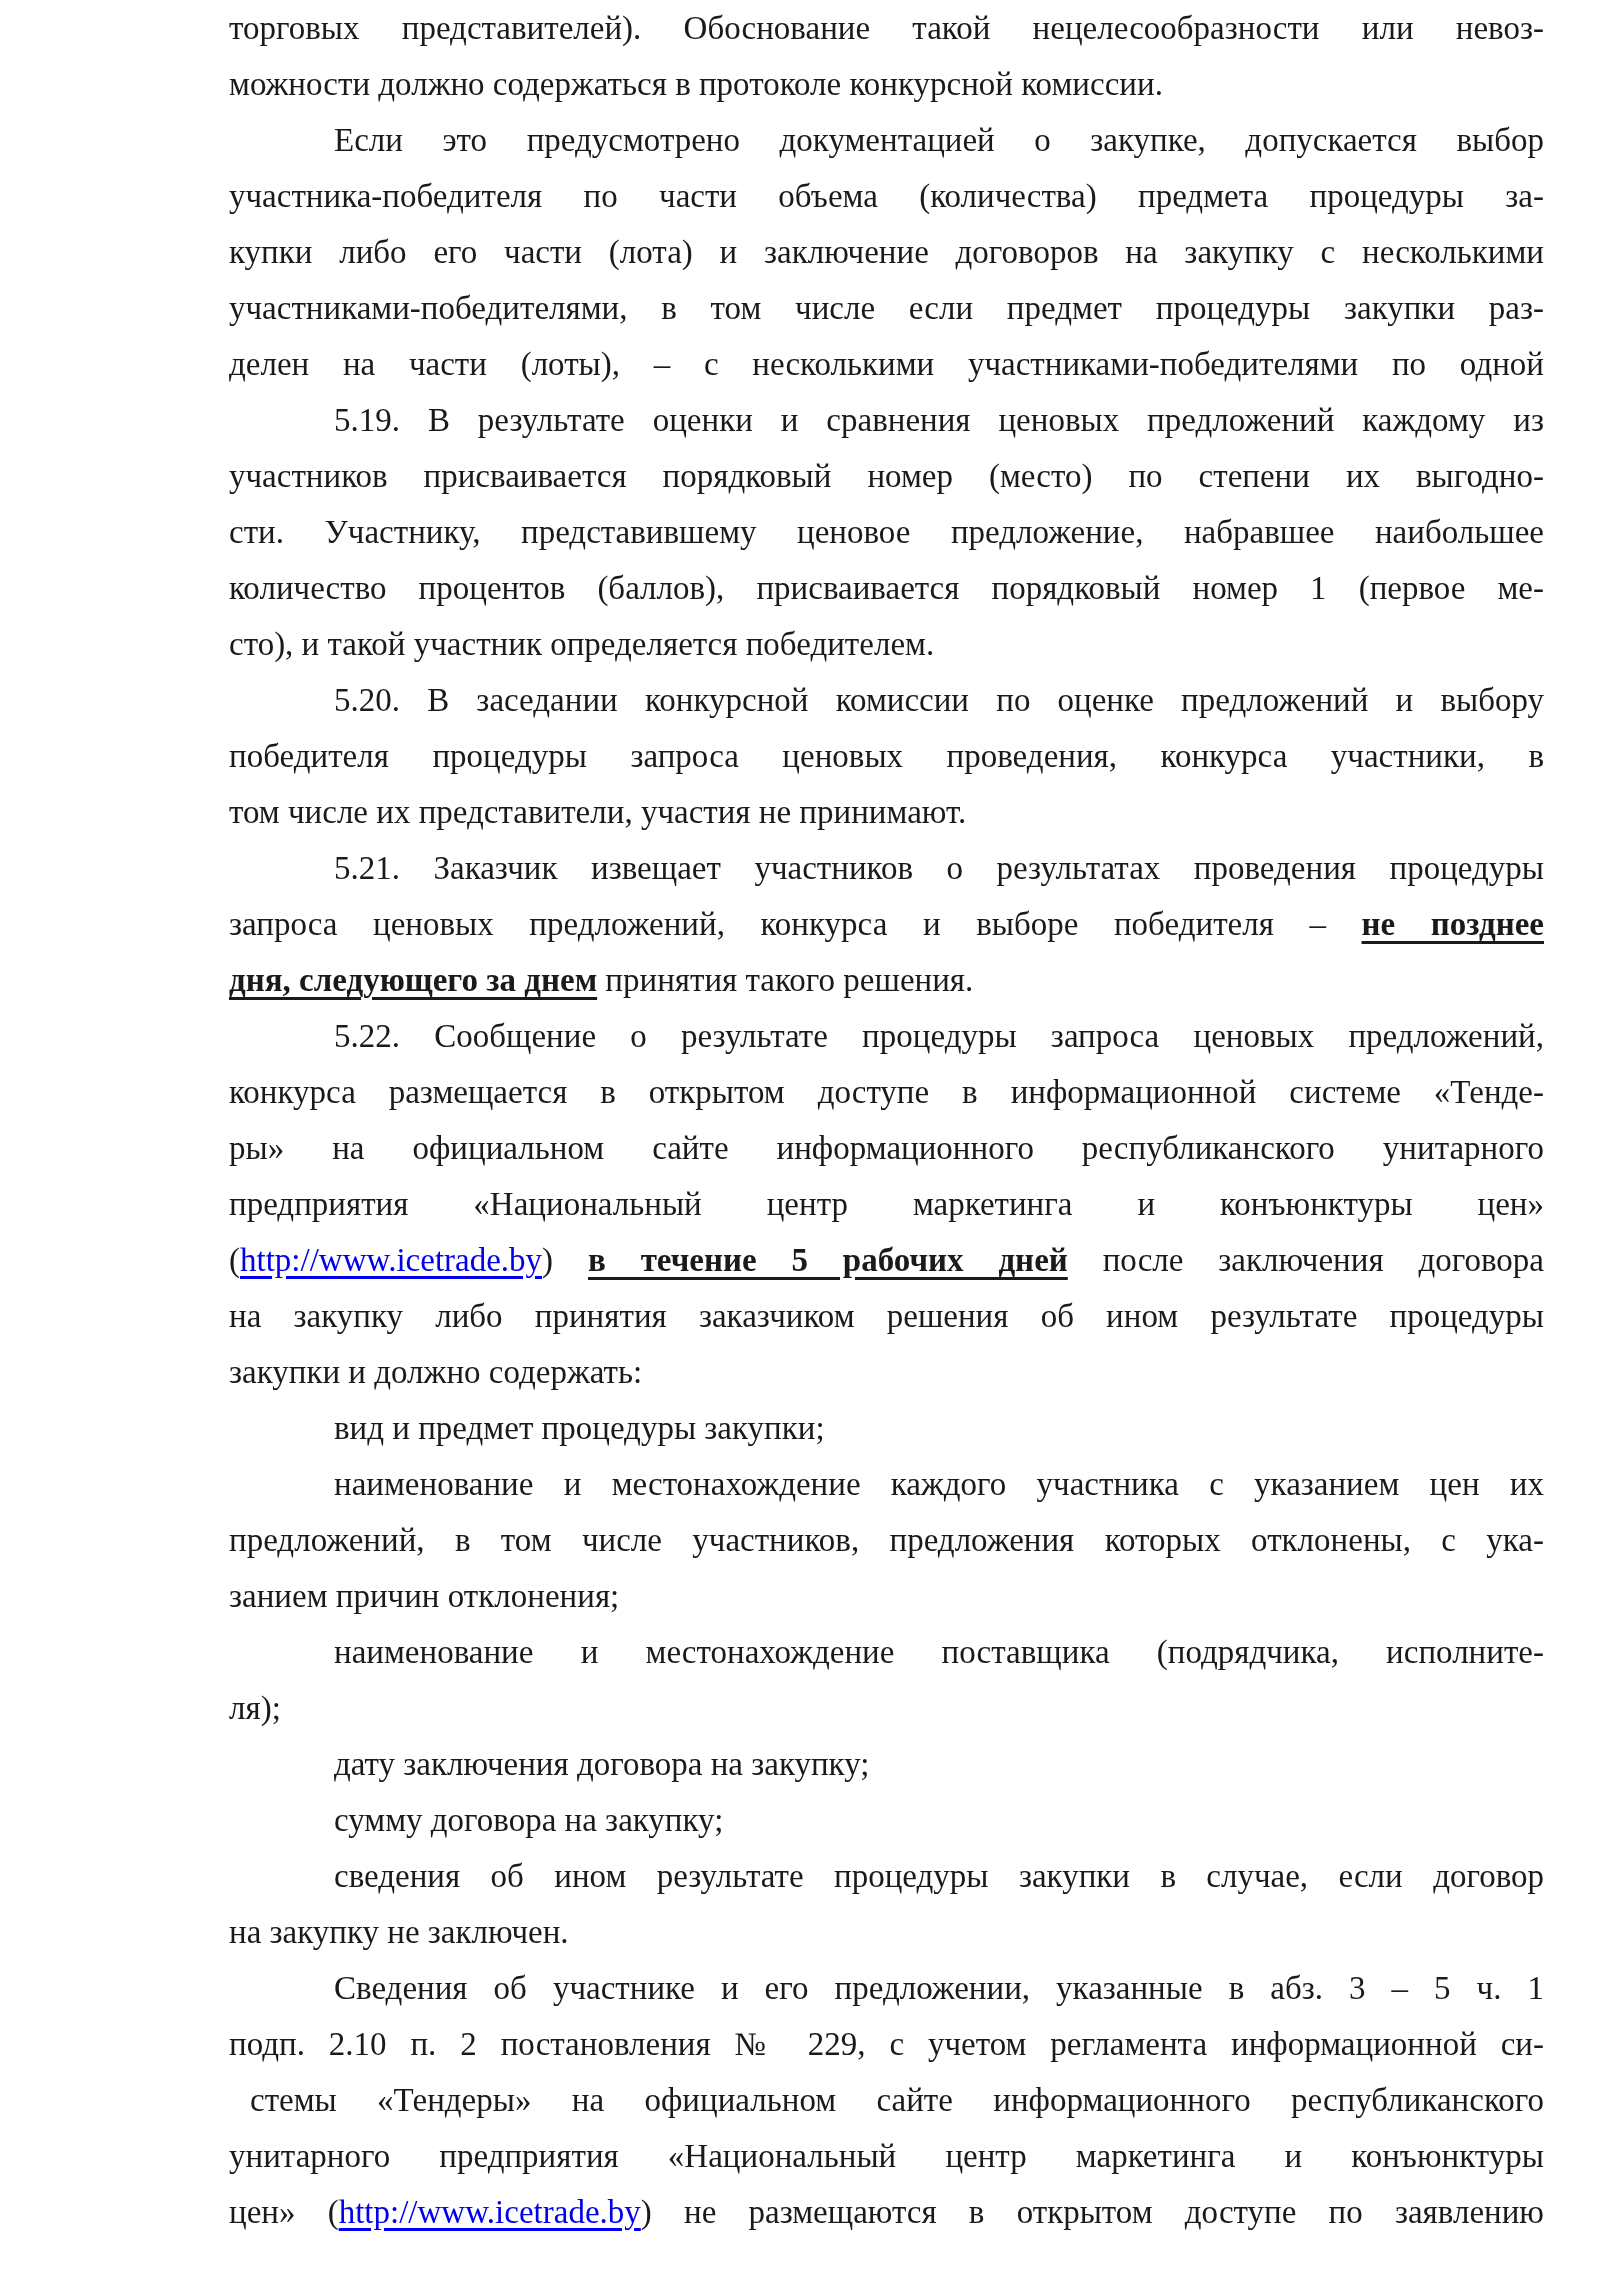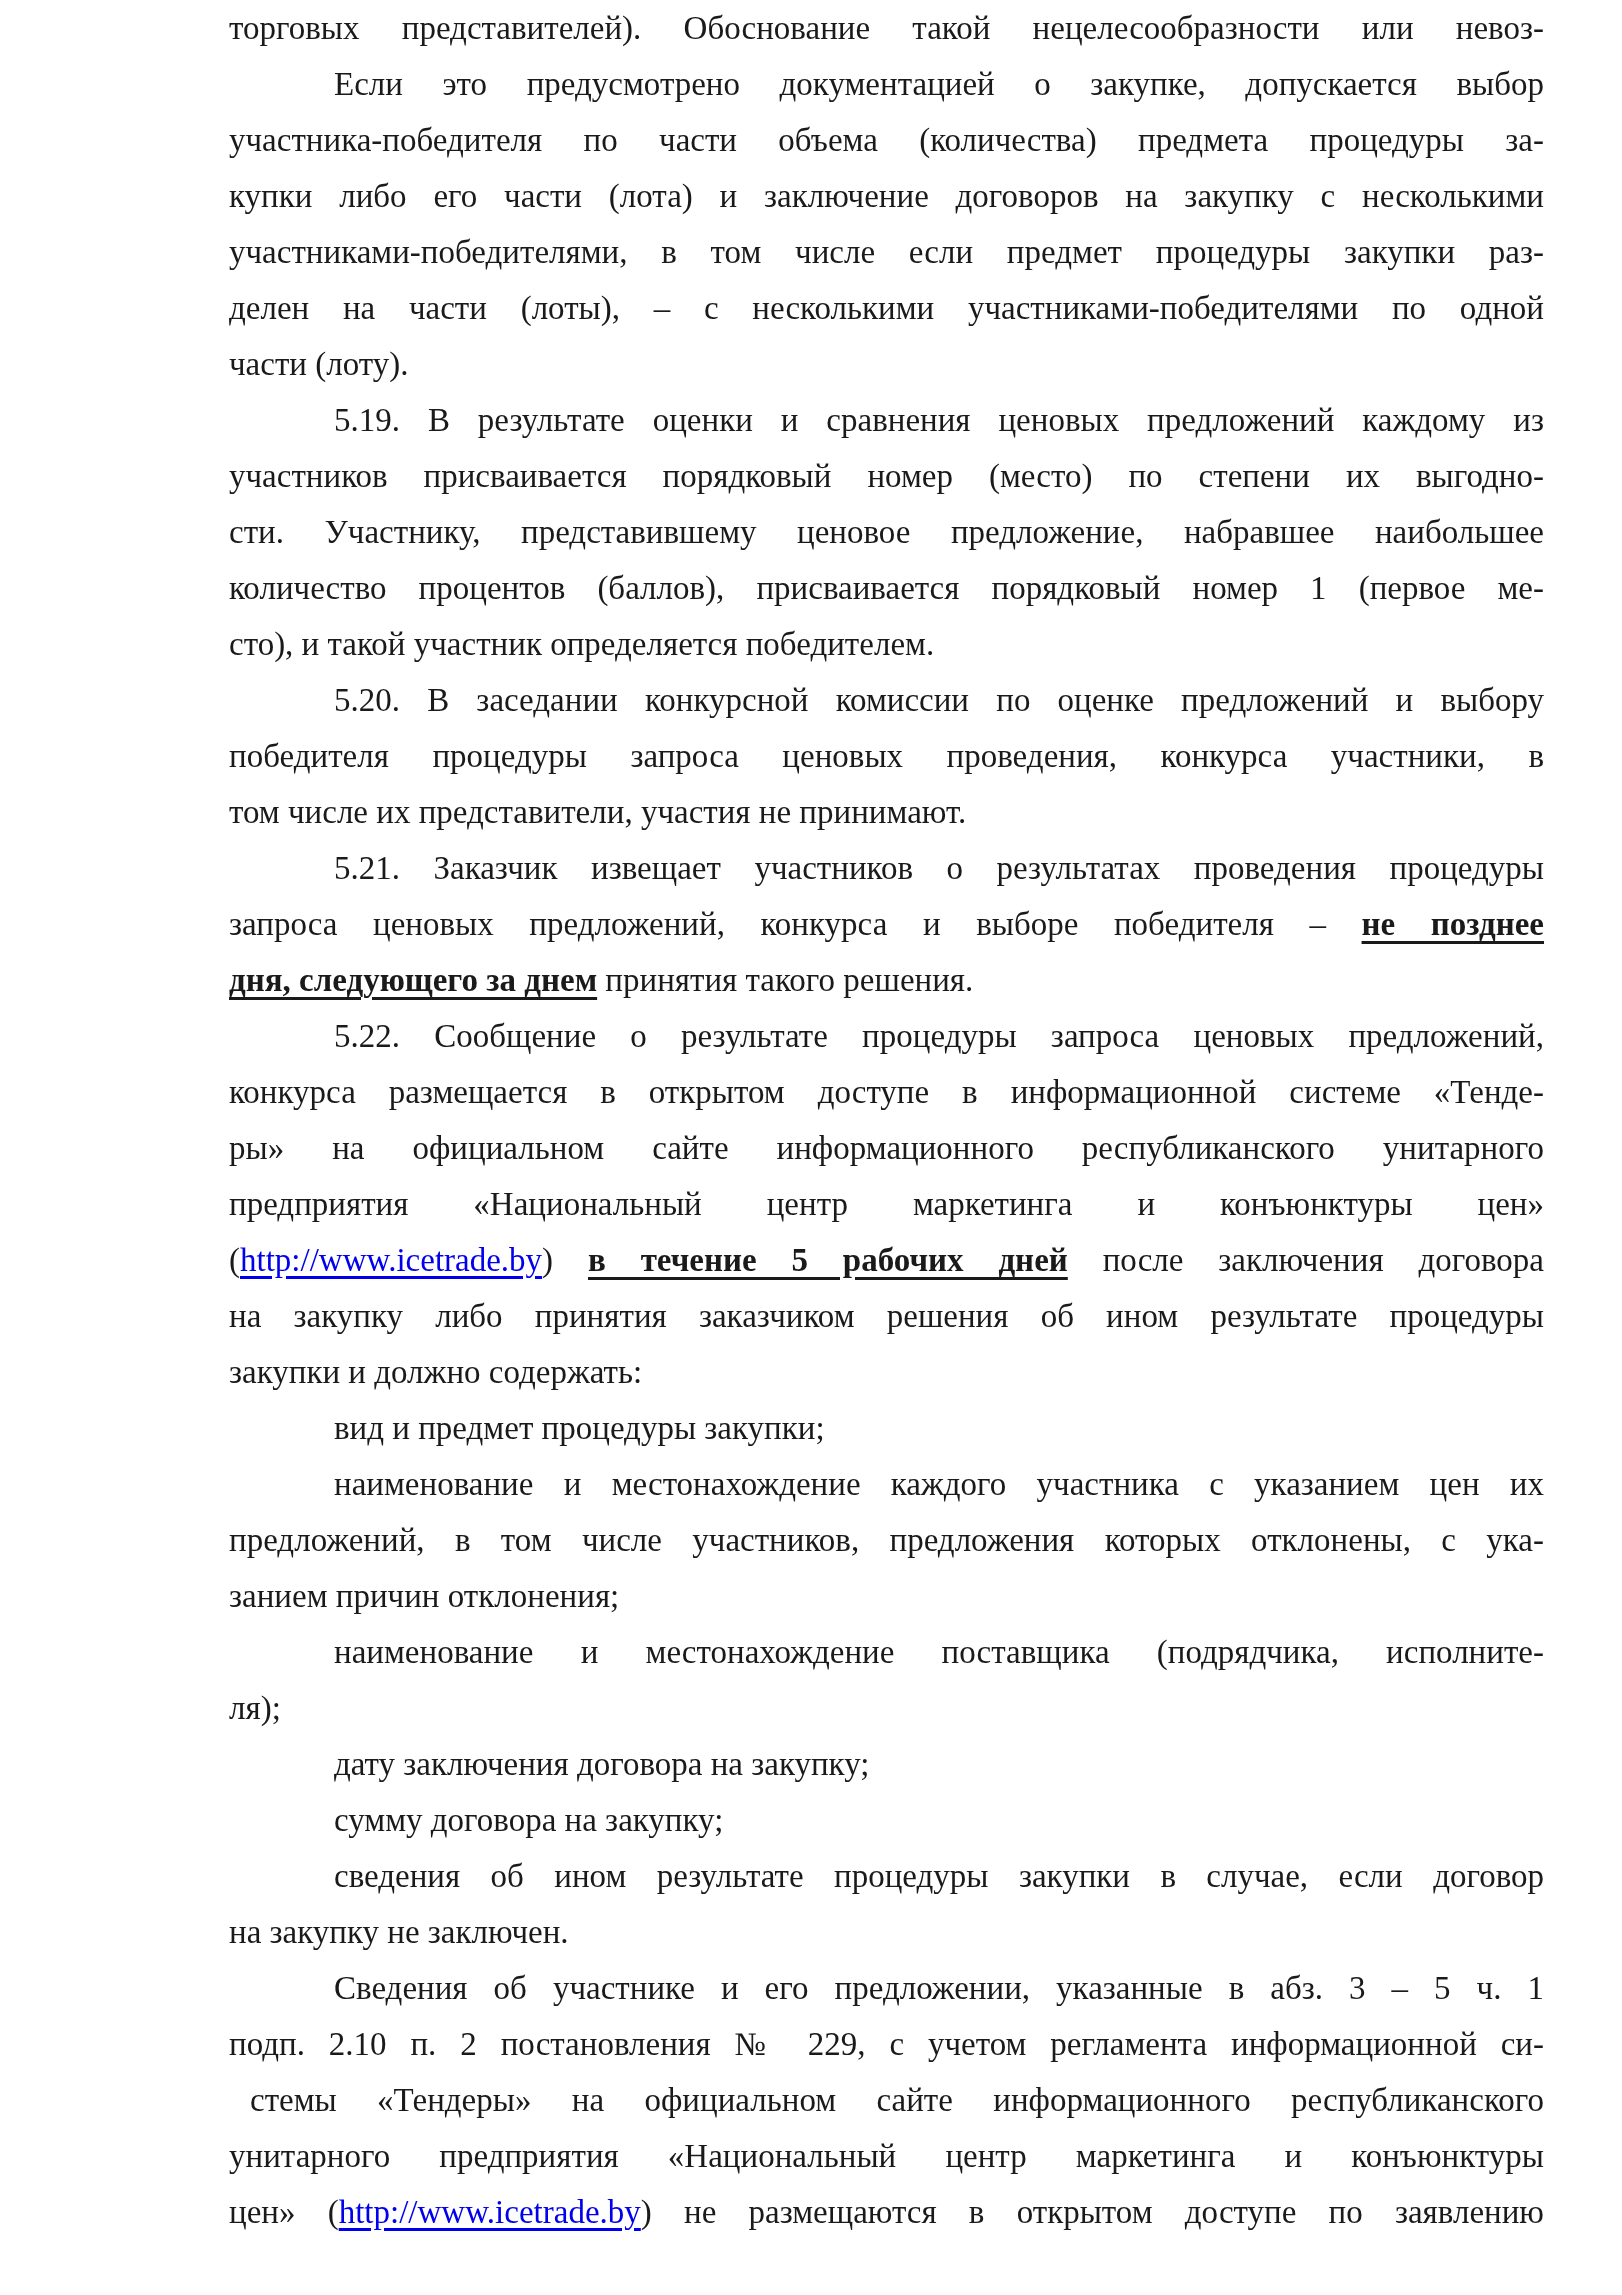--- a/index.html
+++ b/index.html
@@ -57,29 +57,29 @@
   }
 </style>
 </head>
 <body>
 
 <div class="page">
   <div class="content">
 
     <div class="block">
       <span class="jline" style="word-spacing: -1.1px;">торговых представителей). Обоснование такой нецелесообразности или невоз-</span>
+      <span class="jline last">можности должно содержаться в протоколе конкурсной комиссии.</span>
     </div>
 
     <div class="block">
       <span class="jline" style="text-indent: 105px; word-spacing: 4.5px;">Если это предусмотрено документацией о закупке, допускается выбор</span>
       <span class="jline" style="word-spacing: 3.8px;">участника-победителя по части объема (количества) предмета процедуры за-</span>
       <span class="jline" style="word-spacing: -0.6px;">купки либо его части (лота) и заключение договоров на закупку с несколькими</span>
       <span class="jline" style="word-spacing: -0.8px;">участниками-победителями, в том числе если предмет процедуры закупки раз-</span>
       <span class="jline" style="word-spacing: 2.6px;">делен на части (лоты), – с несколькими участниками-победителями по одной</span>
-      <span class="jline last">части (лоту).</span>
     </div>
 
     <div class="block">
       <span class="jline" style="text-indent: 105px; word-spacing: -2px;">5.19. В результате оценки и сравнения ценовых предложений каждому из</span>
       <span class="jline" style="word-spacing: 1.8px;">участников присваивается порядковый номер (место) по степени их выгодно-</span>
       <span class="jline" style="word-spacing: -3.2px;">сти. Участнику, представившему ценовое предложение, набравшее наибольшее</span>
       <span class="jline" style="word-spacing: -2.8px;">количество процентов (баллов), присваивается порядковый номер 1 (первое ме-</span>
       <span class="jline last">сто), и такой участник определяется победителем.</span>
     </div>
 

